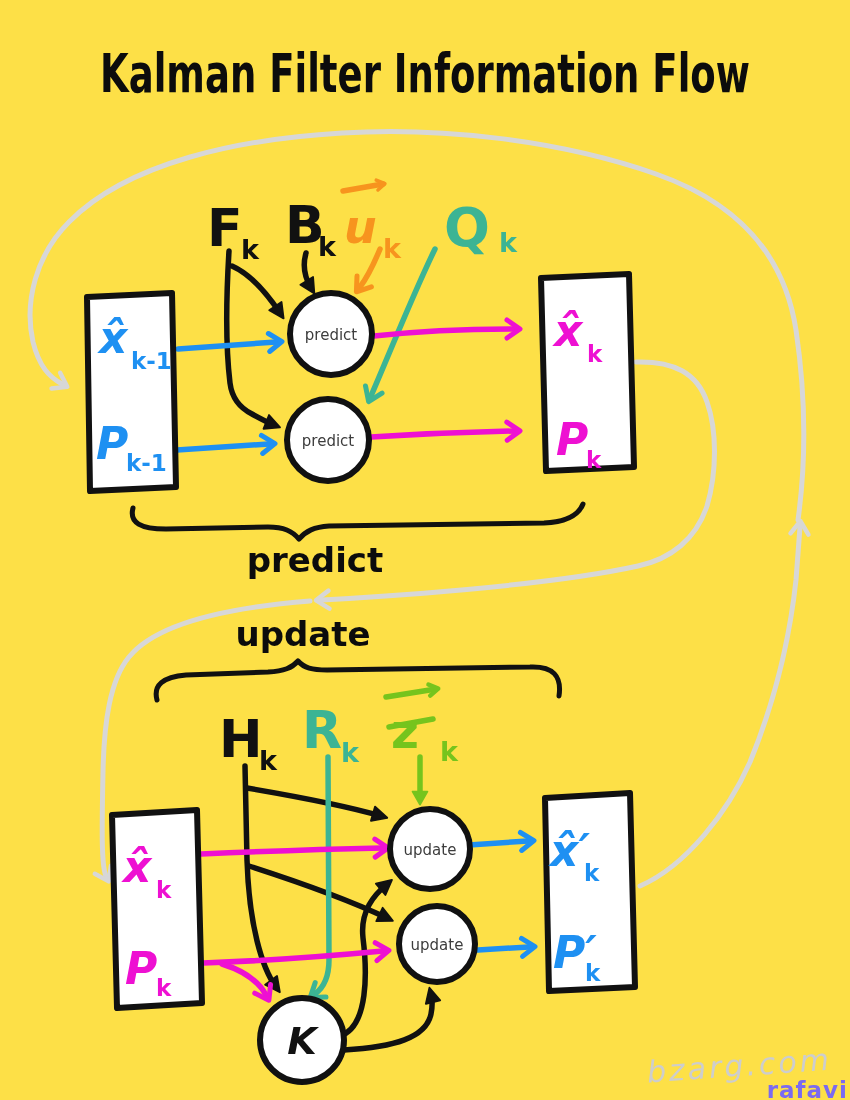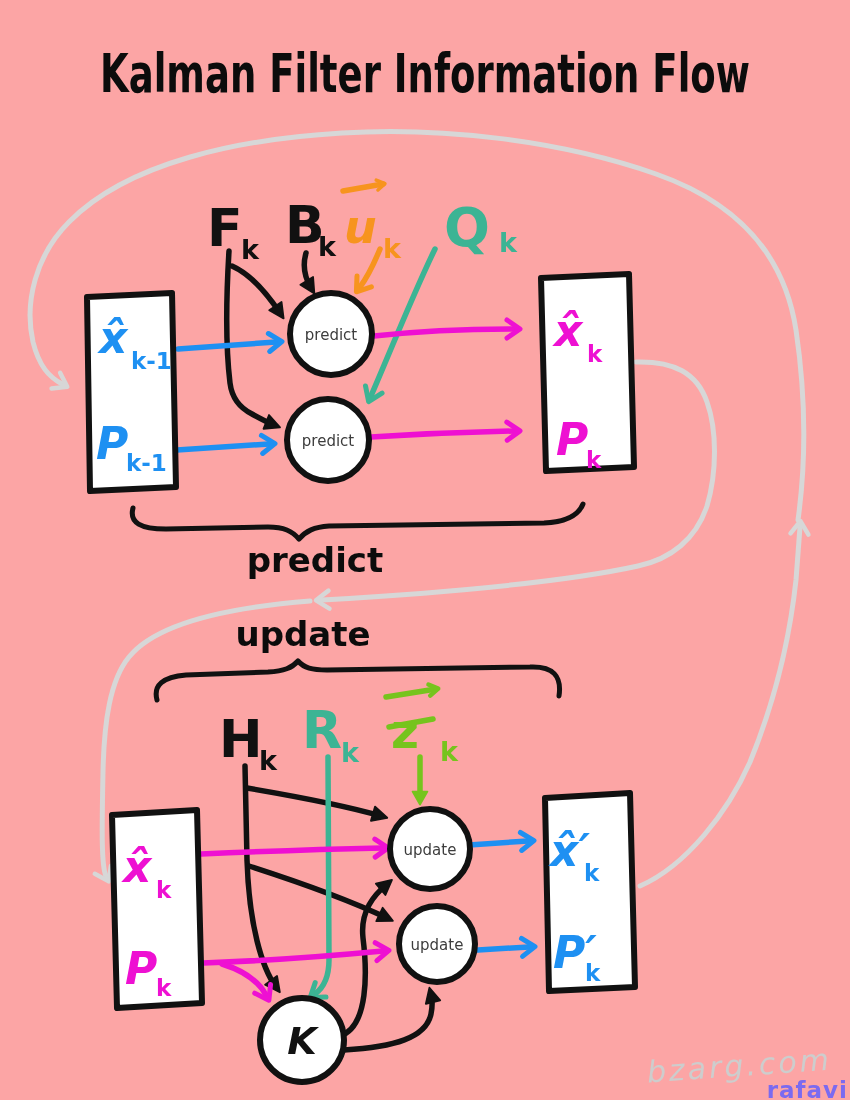--- a/index.html
+++ b/index.html
@@ -1,16 +1,16 @@
 <!DOCTYPE html>
 <html><head>
 <meta charset="utf-8">
 <style>
   html,body{margin:0;padding:0;background:#ffffff;}
-  .stage{width:850px;height:1100px;position:relative;background:#fca5a5;overflow:hidden;}
+  .stage{width:850px;height:1100px;position:relative;background:#fde047;overflow:hidden;}
   svg{display:block;}
   text{font-family:"DejaVu Sans",sans-serif;}
   .title{font-size:54px;font-weight:bold;fill:#0c0c0c;}
   .ink{stroke:#111111;fill:none;stroke-linecap:round;stroke-linejoin:round;}
   .boxline{stroke:#111111;fill:#ffffff;stroke-width:6;stroke-linejoin:round;}
   .flow-gray{stroke:#d7d7d7;stroke-width:5;fill:none;stroke-linecap:round;}
   .blue{stroke:#1e90f2;}   .fill-blue{fill:#1e90f2;}
   .mag{stroke:#ee10d2;}    .fill-mag{fill:#ee10d2;}
   .orange{stroke:#f7941e;} .fill-orange{fill:#f7941e;}
   .teal{stroke:#3cb494;}

